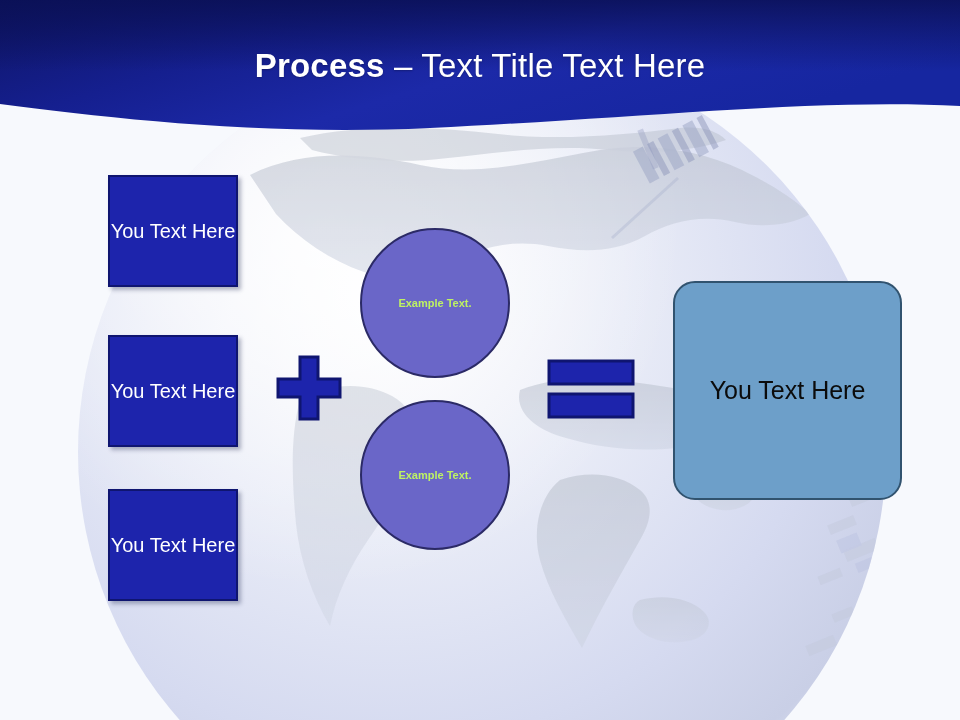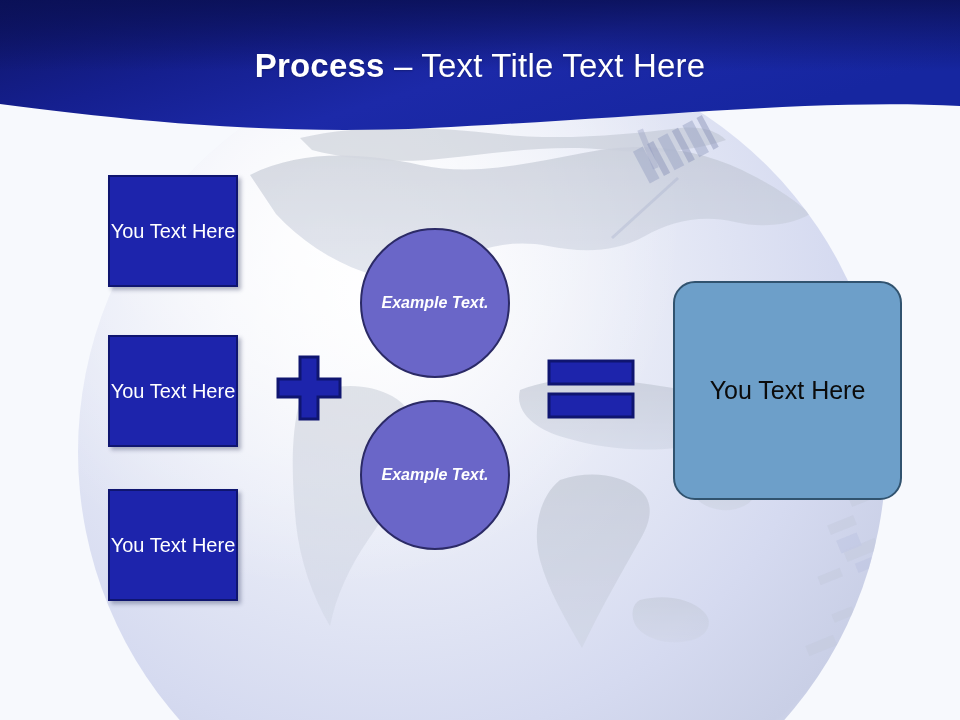--- a/index.html
+++ b/index.html
@@ -102,24 +102,23 @@
     height: 150px;
     border-radius: 50%;
     background: #6a66c8;
     border: 2px solid #2b2a66;
     box-sizing: border-box;
     display: flex;
     flex-direction: column;
     align-items: center;
     justify-content: center;
     text-align: center;
-    color: #ffffff;
-    font-size: 16px;
+    color: #bef264;
+    font-size: 11px;
     font-weight: bold;
-    font-style: italic;
     line-height: 1.5;
     z-index: 4;
   }
   .circle-1 { left: 360px; top: 228px; }
   .circle-2 { left: 360px; top: 400px; }
 
   
   .result-box {
     position: absolute;
     left: 673px;

